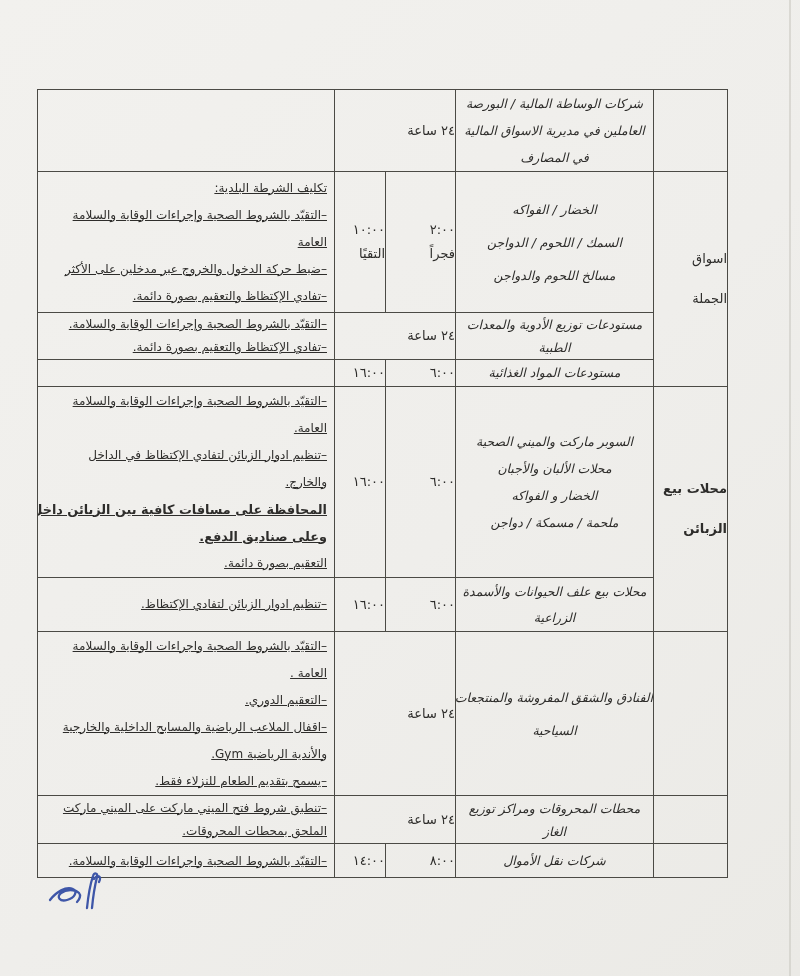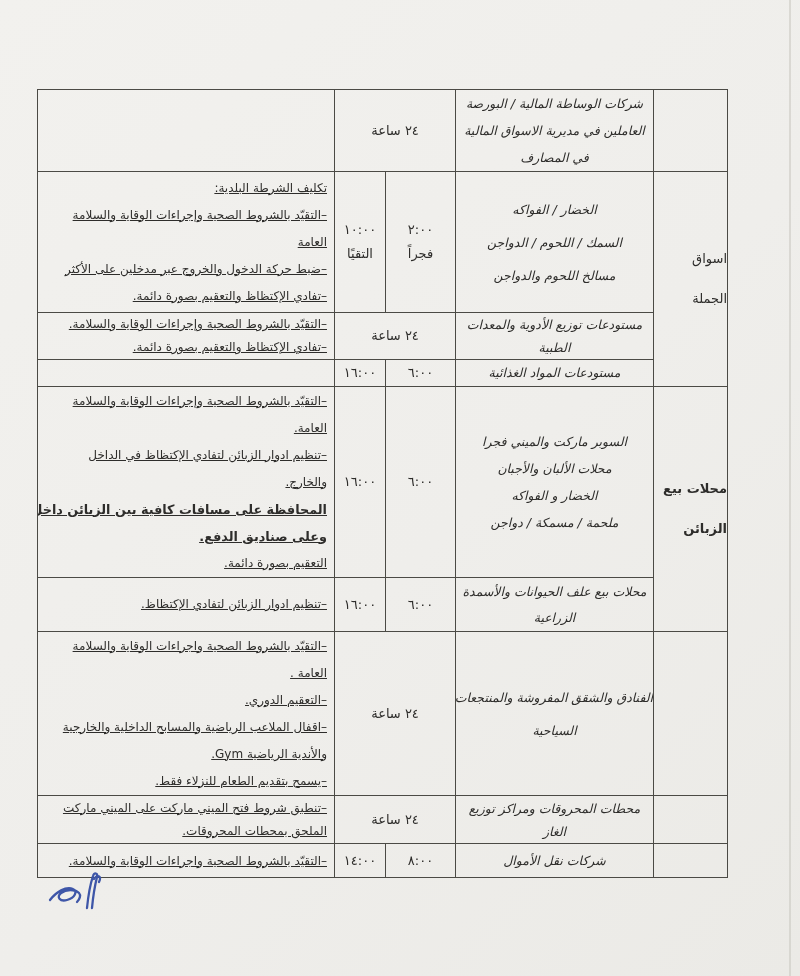--- a/index.html
+++ b/index.html
@@ -16,21 +16,21 @@
   }
   td{border:1px solid #4b4a45;padding:0;vertical-align:middle;overflow:hidden;}
   .ln{white-space:nowrap;}
   
   .biz{text-align:center;font-size:12.5px;line-height:26px;font-style:italic;}
   .biz.lg{line-height:33px}
   .biz.md{line-height:27px}
   .biz.sm{line-height:23px}
   .biz.xs{line-height:20px}
   
-  .time{text-align:center;font-size:13px;line-height:24px;}
+  .time{font-size:13px;line-height:24px;}
   
   .cond{text-align:right;font-size:12px;line-height:27px;padding:0 7px 0 4px;text-decoration:underline;}
   .cond.tight{line-height:23px;}
   .cond.single{line-height:22px;}
   .bu{font-weight:700;text-decoration:underline;font-size:12.8px;}
   
   .cat{text-align:right;font-size:13px;line-height:40px;}
   .cat.bold{font-weight:700;}
   .sig{position:absolute;left:44px;top:866px;}
 </style>
@@ -115,21 +115,21 @@
     </td>
     <td></td>
   </tr>
 
   <tr style="height:191px">
     <td class="cat bold" rowspan="2">
       <div class="ln">محلات بيع</div>
       <div class="ln">الزبائن</div>
     </td>
     <td class="biz md">
-      <div class="ln">السوبر ماركت والميني فجرا</div>
+      <div class="ln">السوبر ماركت والميني الصحية</div>
       <div class="ln">محلات الألبان والأجبان</div>
       <div class="ln">الخضار و الفواكه</div>
       <div class="ln">ملحمة / مسمكة / دواجن</div>
     </td>
     <td class="time">
       <div class="ln">٦:٠٠</div>
     </td>
     <td class="time">
       <div class="ln">١٦:٠٠</div>
     </td>

